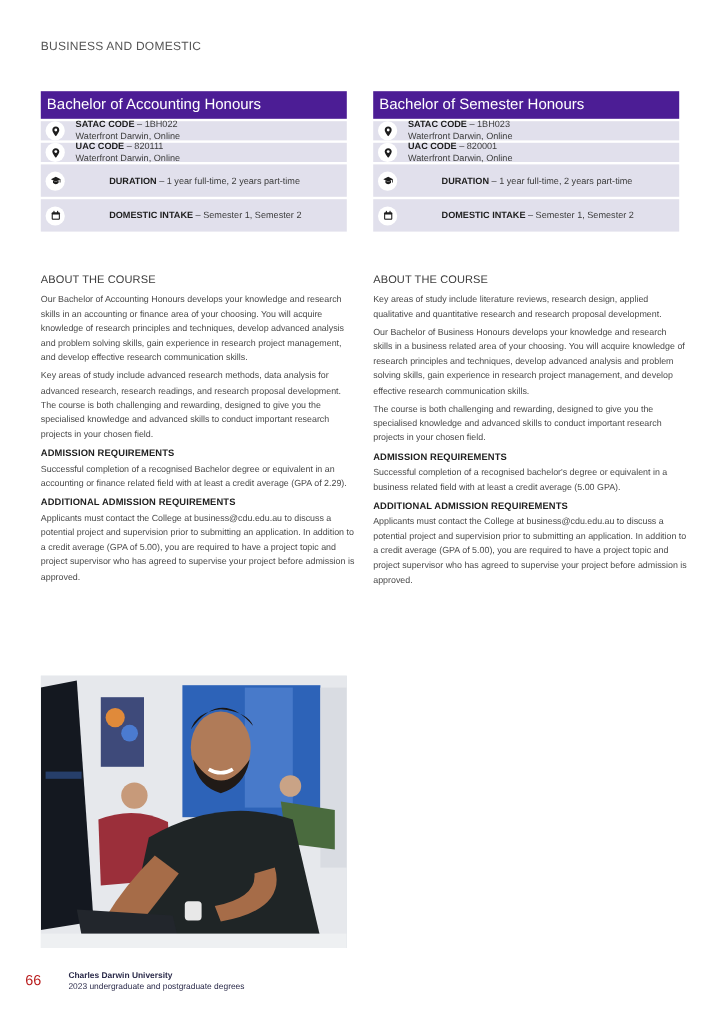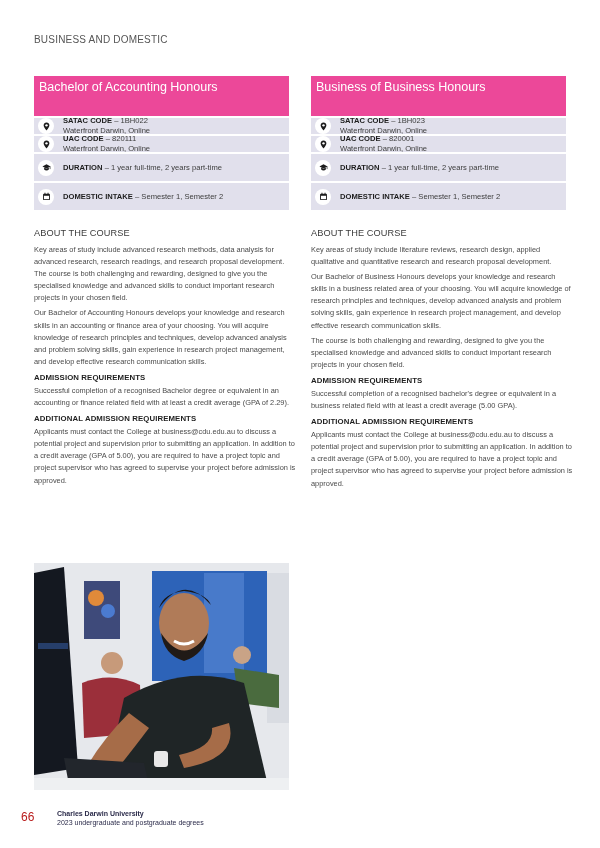--- a/index.html
+++ b/index.html
@@ -9,30 +9,30 @@
     .section-label {
       position: absolute; left: 34px; top: 34px;
       font-size: 10px; letter-spacing: 0.2px; color: #555555;
     }
 
     .col { position: absolute; top: 76px; width: 255px; }
     .col.left { left: 34px; }
     .col.right { left: 311px; }
 
     .course-header {
-      height: 40px; background: #ec4899; color: #ffffff;
+      height: 23px; background: #4c1d95; color: #ffffff;
       font-size: 12.5px; line-height: 23px; padding-left: 5px;
     }
 
     .info-row {
       background: #e1e0ec; margin-top: 2px; display: flex; align-items: center;
       padding-left: 4px;
     }
     .info-row.tall { height: 16px; }
-    .info-row.short { height: 27px; }
+    .info-row.short { height: 27px; gap: 28px; }
 
     .icon-circle {
       width: 16px; height: 16px; border-radius: 50%; background: #ffffff;
       display: flex; align-items: center; justify-content: center; flex: 0 0 16px;
       margin-right: 9px;
     }
     .icon-circle svg { width: 9px; height: 9px; display: block; }
 
     .info-text { font-size: 7.6px; line-height: 10px; color: #3c3c3c; }
     .info-text b { color: #1d1d1d; font-weight: bold; }
@@ -110,21 +110,21 @@
           <rect x="2.2" y="4.2" width="5.6" height="3.8" fill="#fff"></rect>
         </svg>
     </span>
     <div class="info-text">
       <b>DOMESTIC INTAKE</b> – <span>Semester 1, Semester 2</span>
     </div>
   </div>
 </div>
 
 <div class="col right">
-  <div class="course-header">Business of Business Honours</div>
+  <div class="course-header">Bachelor of Semester Honours</div>
 
   <div class="info-row tall">
     <span class="icon-circle">
       <svg viewBox="0 0 10 10">
           <path d="M5 0.5C3.1 0.5 1.8 1.9 1.8 3.7 1.8 6 5 9.5 5 9.5S8.2 6 8.2 3.7C8.2 1.9 6.9 0.5 5 0.5Z" fill="#1d1d1d"></path>
           <circle cx="5" cy="3.7" r="1.3" fill="#fff"></circle>
         </svg>
     </span>
     <div class="info-text">
       <div><b>SATAC CODE</b> – <span>1BH023</span></div>
@@ -168,22 +168,22 @@
         </svg>
     </span>
     <div class="info-text">
       <b>DOMESTIC INTAKE</b> – <span>Semester 1, Semester 2</span>
     </div>
   </div>
 </div>
 
 <div class="body-block left">
   <div class="h-about">ABOUT THE COURSE</div>
+  <p class="para">Our Bachelor of Accounting Honours develops your knowledge and research skills in an accounting or finance area of your choosing. You will acquire knowledge of research principles and techniques, develop advanced analysis and problem solving skills, gain experience in research project management, and develop effective research communication skills.</p>
   <p class="para">Key areas of study include advanced research methods, data analysis for advanced research, research readings, and research proposal development. The course is both challenging and rewarding, designed to give you the specialised knowledge and advanced skills to conduct important research projects in your chosen field.</p>
-  <p class="para">Our Bachelor of Accounting Honours develops your knowledge and research skills in an accounting or finance area of your choosing. You will acquire knowledge of research principles and techniques, develop advanced analysis and problem solving skills, gain experience in research project management, and develop effective research communication skills.</p>
   <div class="h-req">ADMISSION REQUIREMENTS</div>
   <p class="para">Successful completion of a recognised Bachelor degree or equivalent in an accounting or finance related field with at least a credit average (GPA of 2.29).</p>
   <div class="h-req">ADDITIONAL ADMISSION REQUIREMENTS</div>
   <p class="para">Applicants must contact the College at business@cdu.edu.au to discuss a potential project and supervision prior to submitting an application. In addition to a credit average (GPA of 5.00), you are required to have a project topic and project supervisor who has agreed to supervise your project before admission is approved.</p>
 </div>
 
 <div class="body-block right">
   <div class="h-about">ABOUT THE COURSE</div>
   <p class="para">Key areas of study include literature reviews, research design, applied qualitative and quantitative research and research proposal development.</p>
   <p class="para">Our Bachelor of Business Honours develops your knowledge and research skills in a business related area of your choosing. You will acquire knowledge of research principles and techniques, develop advanced analysis and problem solving skills, gain experience in research project management, and develop effective research communication skills.</p>

